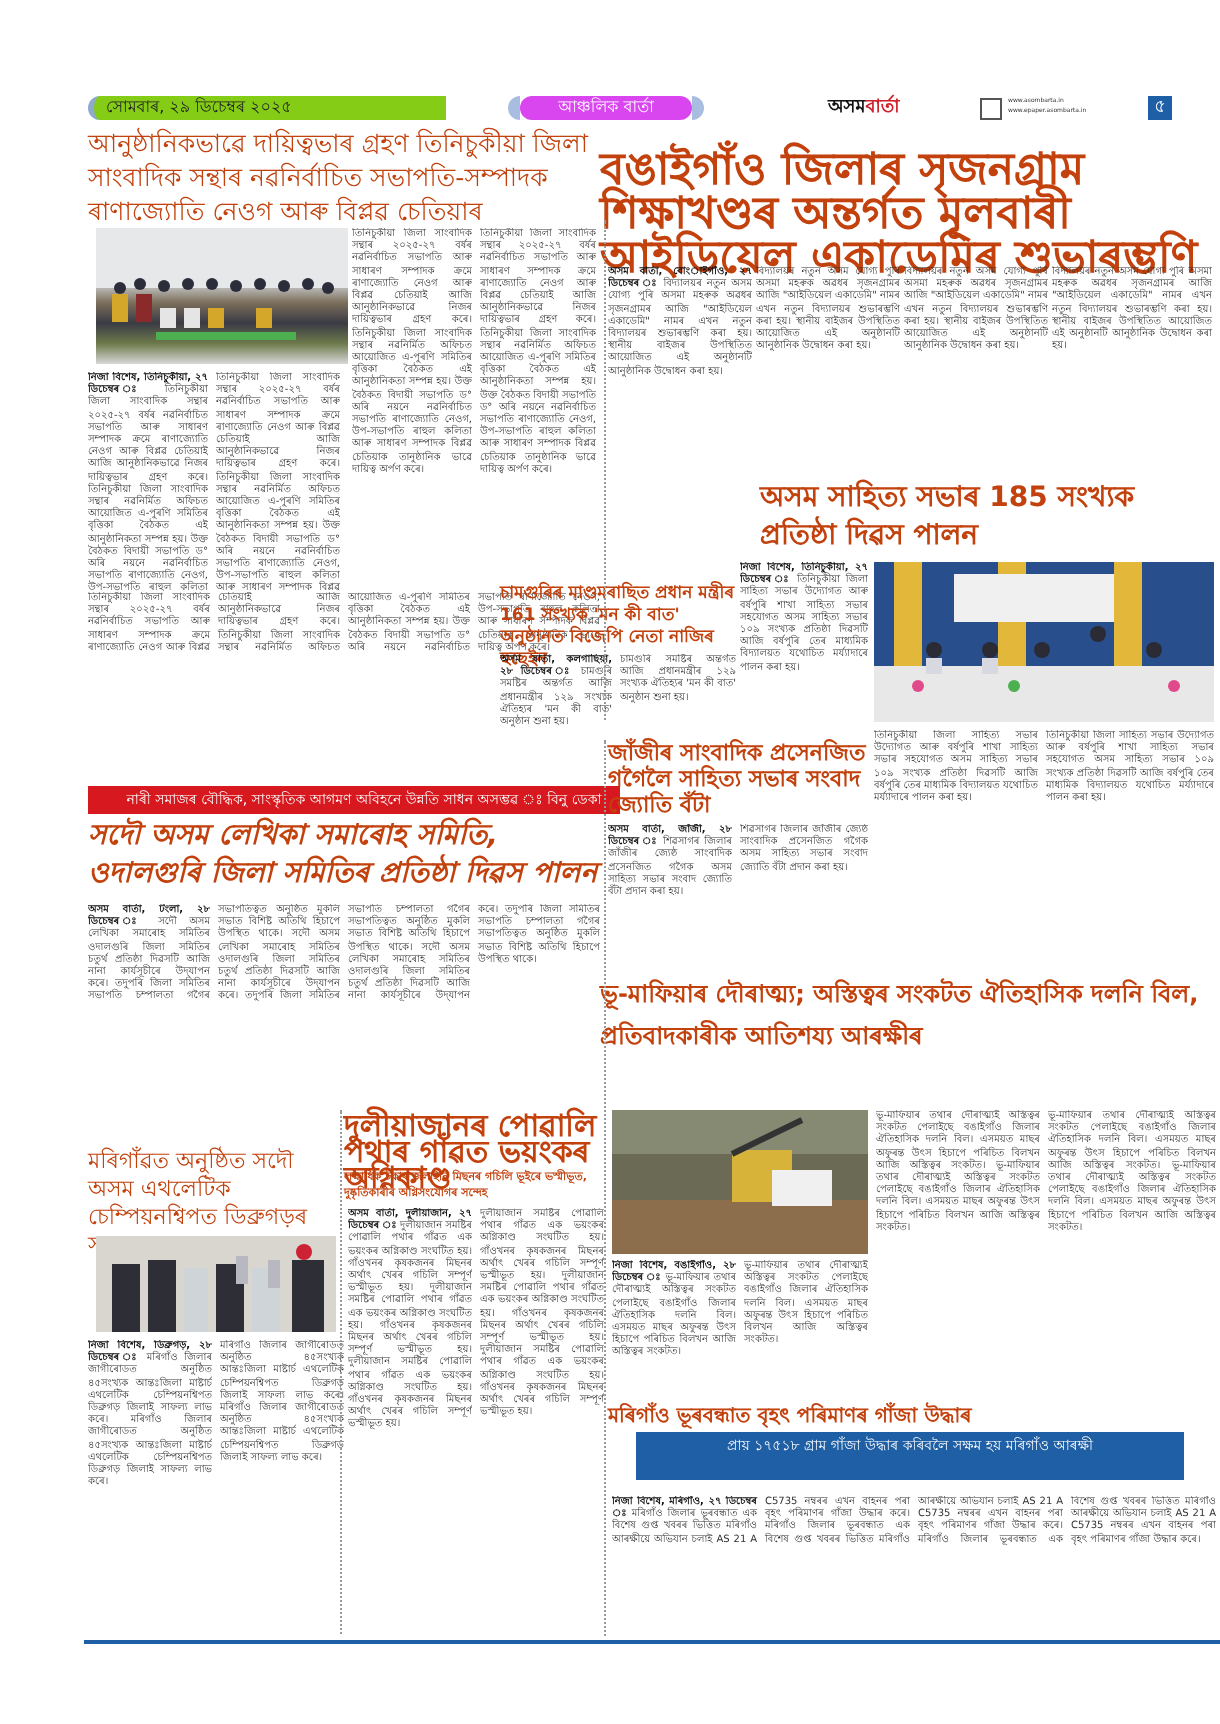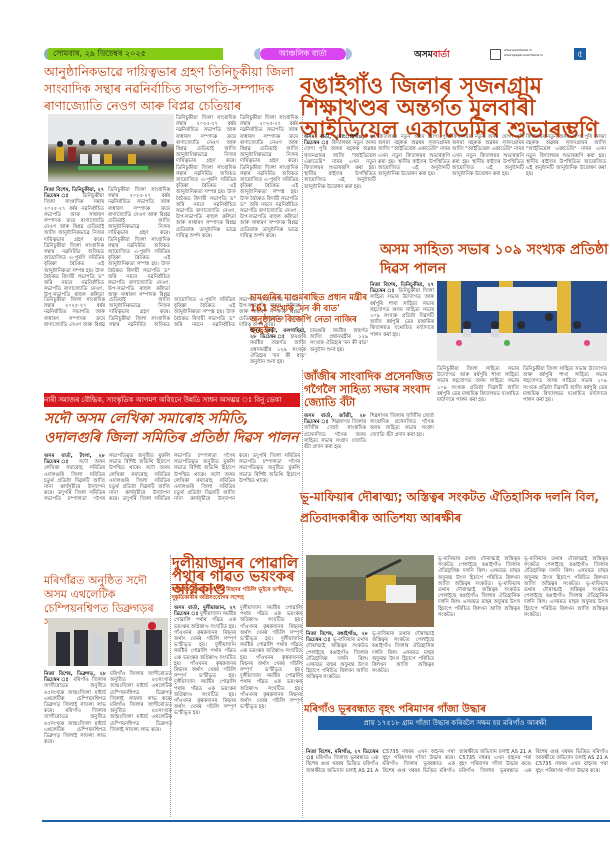--- a/index.html
+++ b/index.html
@@ -12,21 +12,21 @@
   .hdr-section:after{content:"";position:absolute;right:-6px;top:0;width:6px;height:12px;background:#a9bde0;border-radius:0 6px 6px 0;}
   .hdr-logo { position:absolute; left:372px; top:0; font-size:9px; font-weight:bold; line-height:12px; color:#111; }
   .hdr-logo .red { color:#d0202a;font-family:Liberation Mono, monospace; }
   .hdr-qr { position:absolute; left:448px; top:1px; width:9px; height:9px; border:1px solid #555; }
   .hdr-urls { position:absolute; left:462px; top:0; font-size:3px; line-height:5px; color:#333; width:50px; }
   .hdr-page { position:absolute; left:532px; top:0; width:12px; height:12px; background:#1f5fa6; color:#fff; font-size:9px; line-height:12px; text-align:center; }
   .headline { position:absolute; color:#c2410c; font-weight:bold; }
   .col-text { position:absolute; font-size:5px; line-height:6.2px; color:#333; text-align:justify; overflow:hidden; }
   .col-text .lead { font-weight:bold; color:#111; }
   .photo { position:absolute; overflow:hidden; }
-  .redbar { position:absolute; background:#d7191f; color:#fff; font-size:9px; line-height:14px; text-align:left; }
+  .redbar { position:absolute; background:#d7191f; color:#fff; font-size:9px; line-height:14px; text-align:center;padding-left:10px; }
   .bluebar { position:absolute; background:#1f5fa6; color:#fff; font-size:9px; line-height:14px; text-align:center; }
   .vrule { position:absolute; border-left:1px dotted #999; }
   .bottomrule { position:absolute; left:42px; top:820px; width:568px; height:2px; background:#1f5fa6; }
 </style>
 </head>
 <body>
 
 <div class="abs header">
   <div class="hdr-date">সোমবাৰ, ২৯ ডিচেম্বৰ ২০২৫</div>
   <div class="hdr-section">আঞ্চলিক বাৰ্তা</div>
@@ -93,21 +93,21 @@
 
 <div class="headline" style="left:300px;top:75px;width:310px;font-size:22px;line-height:22px;">বঙাইগাঁও জিলাৰ সৃজনগ্ৰাম শিক্ষাখণ্ডৰ অন্তৰ্গত মূলবাৰী আইডিয়েল একাডেমিৰ শুভাৰম্ভণি</div>
 <div class="col-text" style="left:304px;top:133px;width:72px;height:90px;">
   <span class="lead">অসম বাৰ্তা, বোংাইগাঁও, ২৭ ডিচেম্বৰ ঃ</span>
   <span>বিদ্যালয়ৰ নতুন অসম যোগ্য পুৰি অসমা মহৰুক অৱধৰ সৃজনগ্ৰামৰ আজি "আইডিয়েল একাডেমি" নামৰ এখন নতুন বিদ্যালয়ৰ শুভাৰম্ভণি কৰা হয়। স্থানীয় বাইজৰ উপস্থিতিত আয়োজিত এই অনুষ্ঠানটি আনুষ্ঠানিক উদ্বোধন কৰা হয়।</span>
 </div>
 <div class="col-text" style="left:378px;top:133px;width:72px;height:90px;"><span>বিদ্যালয়ৰ নতুন অসম যোগ্য পুৰি অসমা মহৰুক অৱধৰ সৃজনগ্ৰামৰ আজি "আইডিয়েল একাডেমি" নামৰ এখন নতুন বিদ্যালয়ৰ শুভাৰম্ভণি কৰা হয়। স্থানীয় বাইজৰ উপস্থিতিত আয়োজিত এই অনুষ্ঠানটি আনুষ্ঠানিক উদ্বোধন কৰা হয়।</span></div>
 <div class="col-text" style="left:452px;top:133px;width:72px;height:90px;"><span>বিদ্যালয়ৰ নতুন অসম যোগ্য পুৰি অসমা মহৰুক অৱধৰ সৃজনগ্ৰামৰ আজি "আইডিয়েল একাডেমি" নামৰ এখন নতুন বিদ্যালয়ৰ শুভাৰম্ভণি কৰা হয়। স্থানীয় বাইজৰ উপস্থিতিত আয়োজিত এই অনুষ্ঠানটি আনুষ্ঠানিক উদ্বোধন কৰা হয়।</span></div>
 <div class="col-text" style="left:526px;top:133px;width:80px;height:90px;"><span>বিদ্যালয়ৰ নতুন অসম যোগ্য পুৰি অসমা মহৰুক অৱধৰ সৃজনগ্ৰামৰ আজি "আইডিয়েল একাডেমি" নামৰ এখন নতুন বিদ্যালয়ৰ শুভাৰম্ভণি কৰা হয়। স্থানীয় বাইজৰ উপস্থিতিত আয়োজিত এই অনুষ্ঠানটি আনুষ্ঠানিক উদ্বোধন কৰা হয়।</span></div>
 
-<div class="headline" style="left:380px;top:240px;width:230px;font-size:14px;line-height:19px;">অসম সাহিত্য সভাৰ ১০৯ সংখ্যক প্ৰতিষ্ঠা দিৱস পালন</div>
+<div class="headline" style="left:380px;top:240px;width:230px;font-size:14px;line-height:19px;">অসম সাহিত্য সভাৰ 185 সংখ্যক প্ৰতিষ্ঠা দিৱস পালন</div>
 <div class="col-text" style="left:370px;top:281px;width:64px;height:150px;">
   <span class="lead">নিজা বিশেষ, তিনিচুকীয়া, ২৭ ডিচেম্বৰ ঃ</span>
   <span>তিনিচুকীয়া জিলা সাহিত্য সভাৰ উদ্যোগত আৰু বৰ্ষপুৰি শাখা সাহিত্য সভাৰ সহযোগত অসম সাহিত্য সভাৰ ১০৯ সংখ্যক প্ৰতিষ্ঠা দিৱসটি আজি বৰ্ষপুৰি তেৰ মাধ্যমিক বিদ্যালয়ত যথোচিত মৰ্য্যাদাৰে পালন কৰা হয়।</span>
 </div>
 <div class="photo" style="left:437px;top:281px;width:170px;height:80px;background:#2f5fa5;">
   <svg width="170" height="80">
     <rect x="0" y="0" width="170" height="80" fill="#284e8c"></rect>
     <g fill="#e3b73a">
         <rect x="10" y="0" width="14" height="55"></rect>
         <rect x="62" y="0" width="14" height="55"></rect>
@@ -209,21 +209,21 @@
 <div class="col-text" style="left:110px;top:670px;width:62px;height:148px;"><span>মৰিগাঁও জিলাৰ জাগীৰোডত অনুষ্ঠিত ৪৫সংখ্যক আন্তঃজিলা মাষ্টাৰ্চ এথলেটিক চেম্পিয়নশ্বিপত ডিব্ৰুগড় জিলাই সাফল্য লাভ কৰে।</span> <span>মৰিগাঁও জিলাৰ জাগীৰোডত অনুষ্ঠিত ৪৫সংখ্যক আন্তঃজিলা মাষ্টাৰ্চ এথলেটিক চেম্পিয়নশ্বিপত ডিব্ৰুগড় জিলাই সাফল্য লাভ কৰে।</span></div>
 
 <div class="headline" style="left:172px;top:557px;width:130px;font-size:15px;line-height:13px;">দুলীয়াজানৰ পোৱালি পথাৰ গাঁৱত ভয়ংকৰ অগ্নিকাণ্ড</div>
 <div class="headline" style="left:172px;top:585px;width:130px;font-size:5.5px;line-height:8px;">লক্ষাধিক টকাৰ জলাহীন মিছনৰ গচিলি ভূইৰে ভস্মীভূত, দুষ্কৃতিকাৰীৰ অগ্নিসংযোগৰ সন্দেহ</div>
 <div class="col-text" style="left:174px;top:604px;width:62px;height:214px;">
   <span class="lead">অসম বাৰ্তা, দুলীয়াজান, ২৭ ডিচেম্বৰ ঃ</span>
   <span>দুলীয়াজান সমষ্টিৰ পোৱালি পথাৰ গাঁৱত এক ভয়ংকৰ অগ্নিকাণ্ড সংঘটিত হয়। গাঁওখনৰ কৃষকজনৰ মিছনৰ অৰ্থাৎ খেৰৰ গচিলি সম্পূৰ্ণ ভস্মীভূত হয়।</span> <span>দুলীয়াজান সমষ্টিৰ পোৱালি পথাৰ গাঁৱত এক ভয়ংকৰ অগ্নিকাণ্ড সংঘটিত হয়। গাঁওখনৰ কৃষকজনৰ মিছনৰ অৰ্থাৎ খেৰৰ গচিলি সম্পূৰ্ণ ভস্মীভূত হয়।</span> <span>দুলীয়াজান সমষ্টিৰ পোৱালি পথাৰ গাঁৱত এক ভয়ংকৰ অগ্নিকাণ্ড সংঘটিত হয়। গাঁওখনৰ কৃষকজনৰ মিছনৰ অৰ্থাৎ খেৰৰ গচিলি সম্পূৰ্ণ ভস্মীভূত হয়।</span>
 </div>
 <div class="col-text" style="left:240px;top:604px;width:62px;height:214px;"><span>দুলীয়াজান সমষ্টিৰ পোৱালি পথাৰ গাঁৱত এক ভয়ংকৰ অগ্নিকাণ্ড সংঘটিত হয়। গাঁওখনৰ কৃষকজনৰ মিছনৰ অৰ্থাৎ খেৰৰ গচিলি সম্পূৰ্ণ ভস্মীভূত হয়।</span> <span>দুলীয়াজান সমষ্টিৰ পোৱালি পথাৰ গাঁৱত এক ভয়ংকৰ অগ্নিকাণ্ড সংঘটিত হয়। গাঁওখনৰ কৃষকজনৰ মিছনৰ অৰ্থাৎ খেৰৰ গচিলি সম্পূৰ্ণ ভস্মীভূত হয়।</span> <span>দুলীয়াজান সমষ্টিৰ পোৱালি পথাৰ গাঁৱত এক ভয়ংকৰ অগ্নিকাণ্ড সংঘটিত হয়। গাঁওখনৰ কৃষকজনৰ মিছনৰ অৰ্থাৎ খেৰৰ গচিলি সম্পূৰ্ণ ভস্মীভূত হয়।</span></div>
 
-<div class="bluebar" style="left:318px;top:716px;width:274px;height:14px;font-size:7px;">প্ৰায় ১৭৫১৮ গ্ৰাম গাঁজা উদ্ধাৰ কৰিবলৈ সক্ষম হয় মৰিগাঁও আৰক্ষী</div>
+<div class="bluebar" style="left:318px;top:716px;width:274px;height:24px;font-size:7px;">প্ৰায় ১৭৫১৮ গ্ৰাম গাঁজা উদ্ধাৰ কৰিবলৈ সক্ষম হয় মৰিগাঁও আৰক্ষী</div>
 <div class="headline" style="left:304px;top:701px;width:306px;font-size:10px;line-height:15px;">মৰিগাঁও ভূৰবন্ধাত বৃহৎ পৰিমাণৰ গাঁজা উদ্ধাৰ</div>
 <div class="col-text" style="left:306px;top:748px;width:302px;height:70px;column-count:4;column-gap:4px;">
   <span class="lead">নিজা বিশেষ, মৰিগাঁও, ২৭ ডিচেম্বৰ ঃ</span>
   <span>মৰিগাঁও জিলাৰ ভূৰবন্ধাত এক বিশেষ গুপ্ত খবৰৰ ভিত্তিত মৰিগাঁও আৰক্ষীয়ে অভিযান চলাই AS 21 A C5735 নম্বৰৰ এখন বাহনৰ পৰা বৃহৎ পৰিমাণৰ গাঁজা উদ্ধাৰ কৰে।</span>
   <span>মৰিগাঁও জিলাৰ ভূৰবন্ধাত এক বিশেষ গুপ্ত খবৰৰ ভিত্তিত মৰিগাঁও আৰক্ষীয়ে অভিযান চলাই AS 21 A C5735 নম্বৰৰ এখন বাহনৰ পৰা বৃহৎ পৰিমাণৰ গাঁজা উদ্ধাৰ কৰে।</span>
   <span>মৰিগাঁও জিলাৰ ভূৰবন্ধাত এক বিশেষ গুপ্ত খবৰৰ ভিত্তিত মৰিগাঁও আৰক্ষীয়ে অভিযান চলাই AS 21 A C5735 নম্বৰৰ এখন বাহনৰ পৰা বৃহৎ পৰিমাণৰ গাঁজা উদ্ধাৰ কৰে।</span>
 </div>
 
 <div class="vrule" style="left:302px;top:110px;height:250px;"></div>
 <div class="vrule" style="left:170px;top:555px;height:262px;"></div>

